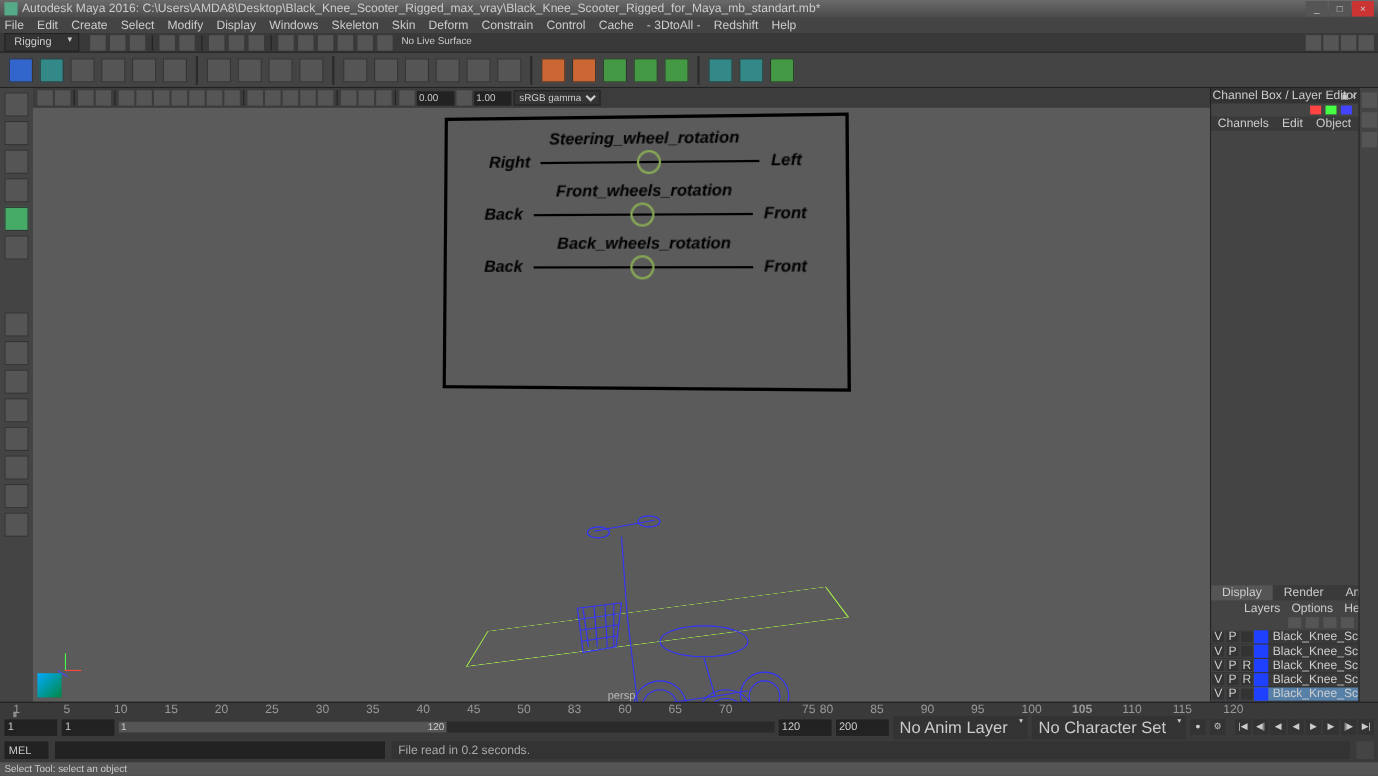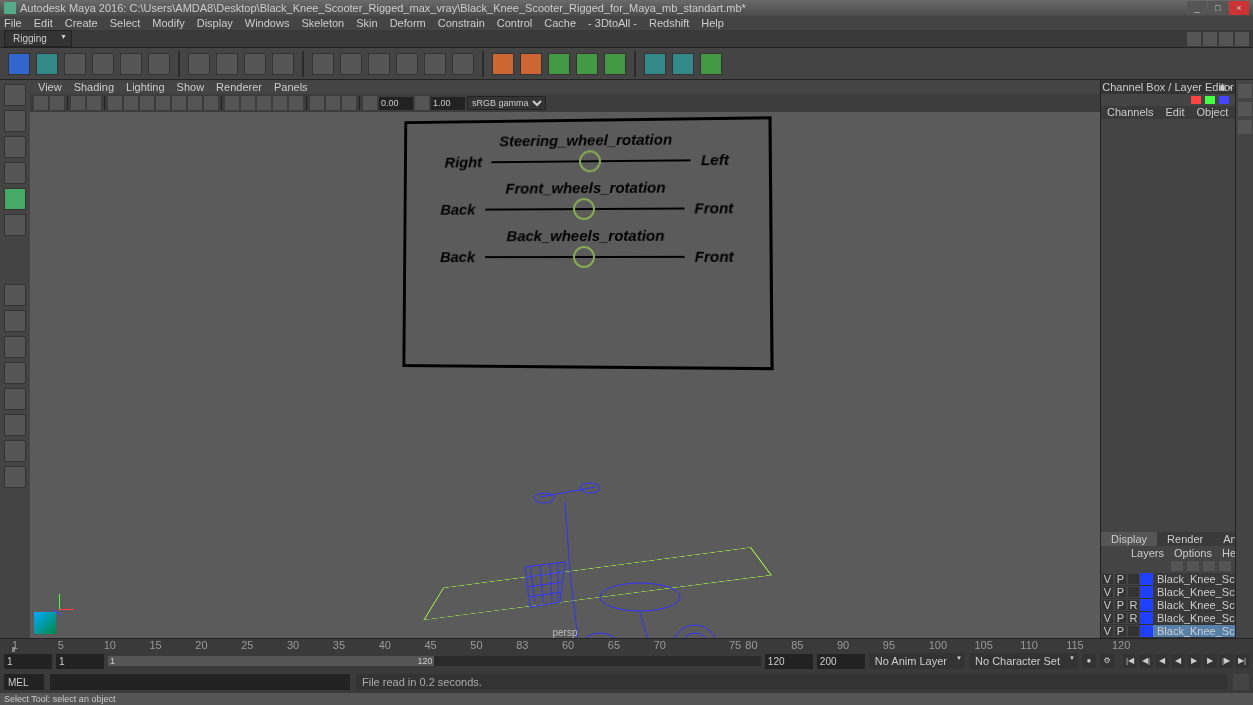--- a/index.html
+++ b/index.html
@@ -66,21 +66,21 @@
 .timeline-area{background:#444;}
 .time-ruler{height:13px;background:#3a3a3a;position:relative;font-size:8px;border-top:1px solid #222;}
 .time-ruler .tick{position:absolute;top:0;color:#999;}
 .time-ruler .slider{position:absolute;left:12px;top:8px;width:3px;height:5px;background:#888;}
 .range-bar{height:20px;background:#3a3a3a;display:flex;align-items:center;padding:0 4px;gap:4px;}
 .range-bar input{width:48px;height:15px;background:#222;border:none;color:#ccc;font-size:10px;padding:0 3px;}
 .range-bar .track{flex:1;height:10px;background:#2a2a2a;position:relative;}
 .range-bar .track .handle{position:absolute;left:0;width:50%;height:100%;background:#555;}
 .range-bar .playbtns{margin-left:auto;display:flex;gap:2px;}
 .range-bar .pb{width:14px;height:14px;background:#333;text-align:center;line-height:14px;font-size:8px;}
-.range-bar .dd{background:#333;padding:2px 18px 2px 6px;font-size:11px;position:relative;}
+.range-bar .dd{background:#333;padding:2px 18px 2px 6px;font-size:15px;position:relative;}
 .range-bar .dd::after{content:"▼";position:absolute;right:3px;font-size:6px;}
 .cmdline{height:22px;background:#3a3a3a;display:flex;align-items:center;padding:0 4px;gap:6px;font-size:10px;}
 .cmdline input{height:16px;background:#222;border:none;color:#ccc;font-size:10px;padding:0 4px;}
 .cmdline .mel{width:40px;}
 .cmdline .cmd{width:300px;}
 .cmdline .result{flex:1;background:#333;height:16px;line-height:16px;padding:0 6px;color:#aaa;}
 .cmdline .btn{width:16px;height:16px;background:#444;}
 .statusbar{height:20px;background:#555;font-size:9px;padding:0 4px;line-height:12px;color:#ccc;}
 .right-strip{width:18px;background:#444;display:flex;flex-direction:column;align-items:center;padding-top:4px;gap:4px;border-left:1px solid #222;}
 .right-strip .rs{width:14px;height:14px;background:#555;}
@@ -123,20 +123,40 @@
     <span>Constrain</span>
     <span>Control</span>
     <span>Cache</span>
     <span>- 3DtoAll -</span>
     <span>Redshift</span>
     <span>Help</span>
   </div>
 
 <div class="shelf-tabs">
   <div class="shelf-dropdown">Rigging</div>
+  <div class="shelf-icons">
+    <div class="i"></div>
+    <div class="i"></div>
+    <div class="i"></div>
+    <div class="sep"></div>
+    <div class="i"></div>
+    <div class="i"></div>
+    <div class="sep"></div>
+    <div class="i"></div>
+    <div class="i"></div>
+    <div class="i"></div>
+    <div class="sep"></div>
+    <div class="i"></div>
+    <div class="i"></div>
+    <div class="i"></div>
+    <div class="i"></div>
+    <div class="i"></div>
+    <div class="i"></div>
+    <span style="margin-left:4px;font-size:9px;">No Live Surface</span>
+  </div>
   <div style="margin-left:auto;display:flex;gap:2px;">
     <div class="i" style="width:14px;height:14px;background:#555;"></div>
     <div class="i" style="width:14px;height:14px;background:#555;"></div>
     <div class="i" style="width:14px;height:14px;background:#555;"></div>
     <div class="i" style="width:14px;height:14px;background:#555;"></div>
   </div>
 </div>
 
 <div class="shelf">
   <div class="tool blue"></div>
@@ -182,28 +202,20 @@
     <div class="tb"></div>
     <div class="tb"></div>
     <div class="tb"></div>
     <div class="tb"></div>
     <div class="tb"></div>
     <div class="tb"></div>
     <div class="tb"></div>
   </div>
 
   <div class="viewport-wrap">
-    <div class="vp-menubar" id="vpmenu">
-        <span>View</span>
-        <span>Shading</span>
-        <span>Lighting</span>
-        <span>Show</span>
-        <span>Renderer</span>
-        <span>Panels</span>
-      </div>
     <div class="vp-toolbar">
       <div class="vt"></div>
       <div class="vt"></div>
       <div class="vtsep"></div>
       <div class="vt"></div>
       <div class="vt"></div>
       <div class="vtsep"></div>
       <div class="vt"></div>
       <div class="vt"></div>
       <div class="vt"></div>
@@ -399,21 +411,21 @@
       <span class="tick" style="left: 516.167px;">83</span>
       <span class="tick" style="left: 562px;">60</span>
       <span class="tick" style="left: 607.833px;">65</span>
       <span class="tick" style="left: 653.667px;">70</span>
       <span class="tick" style="left: 729px;">75</span>
       <span class="tick" style="left: 745.333px;">80</span>
       <span class="tick" style="left: 791.167px;">85</span>
       <span class="tick" style="left: 837px;">90</span>
       <span class="tick" style="left: 882.833px;">95</span>
       <span class="tick" style="left: 928.667px;">100</span>
-      <span class="tick" style="left: 974.5px;">105</span>
+      <span class="tick" style="left: 974.5px; font-weight: bold;">105</span>
       <span class="tick" style="left: 1020.33px;">110</span>
       <span class="tick" style="left: 1066.17px;">115</span>
       <span class="tick" style="left: 1112px;">120</span>
     </div>
   <div style="display:flex;">
     <div class="range-bar" style="flex:1;">
       <input value="1" style="">
       <input value="1" style="">
       <div class="track">
         <div class="handle">

